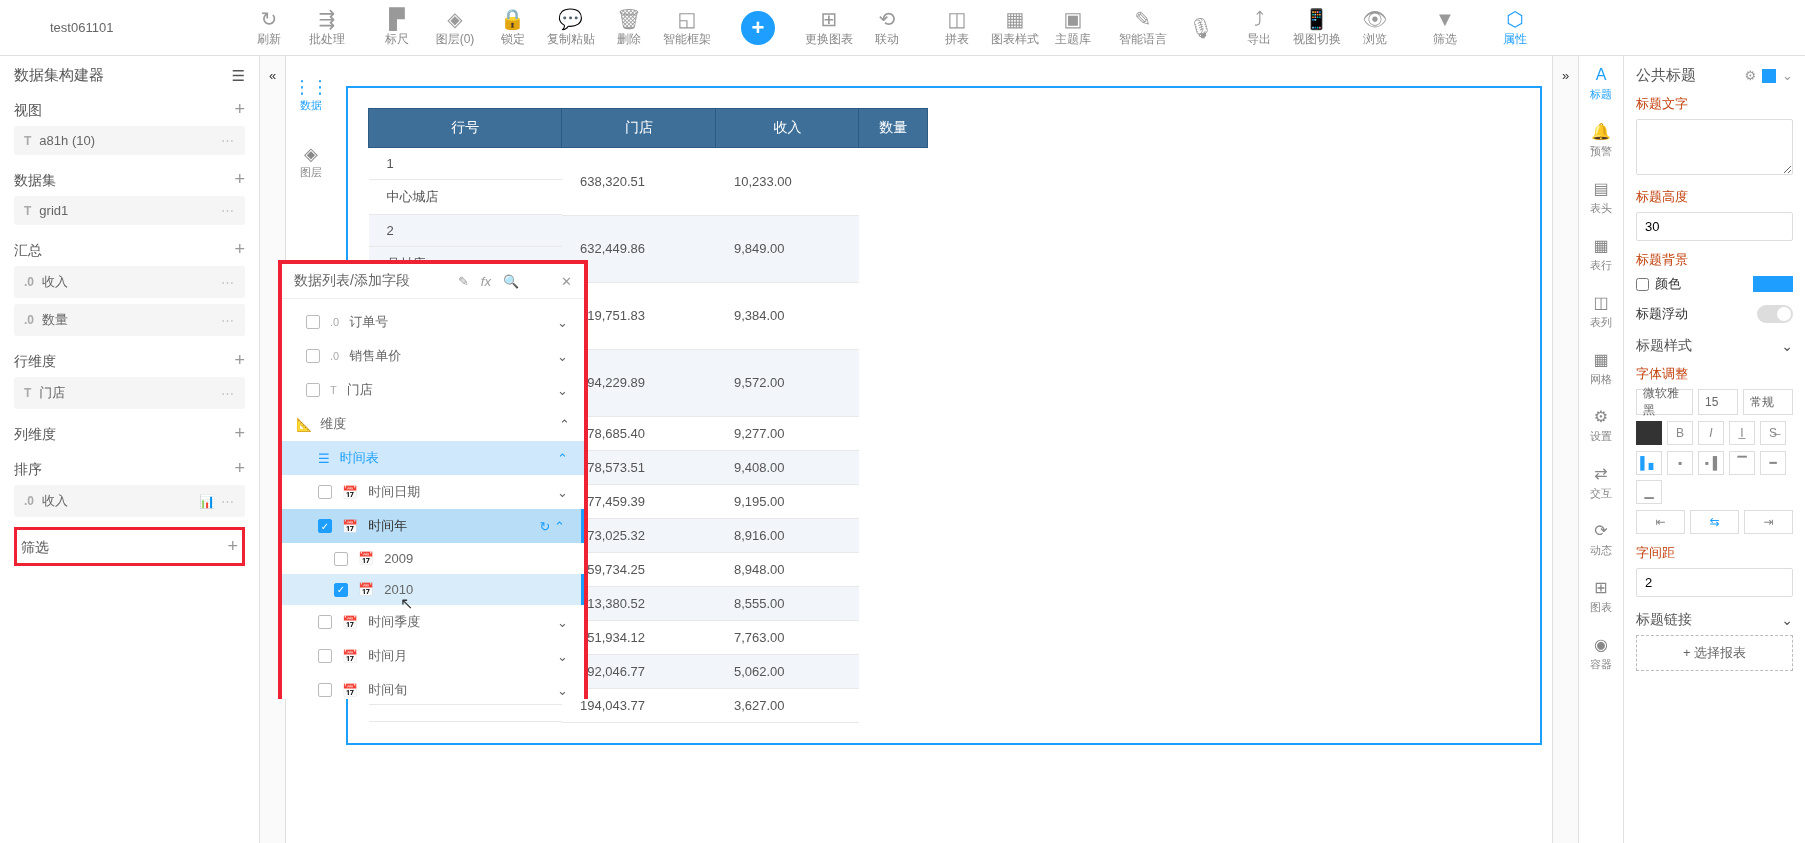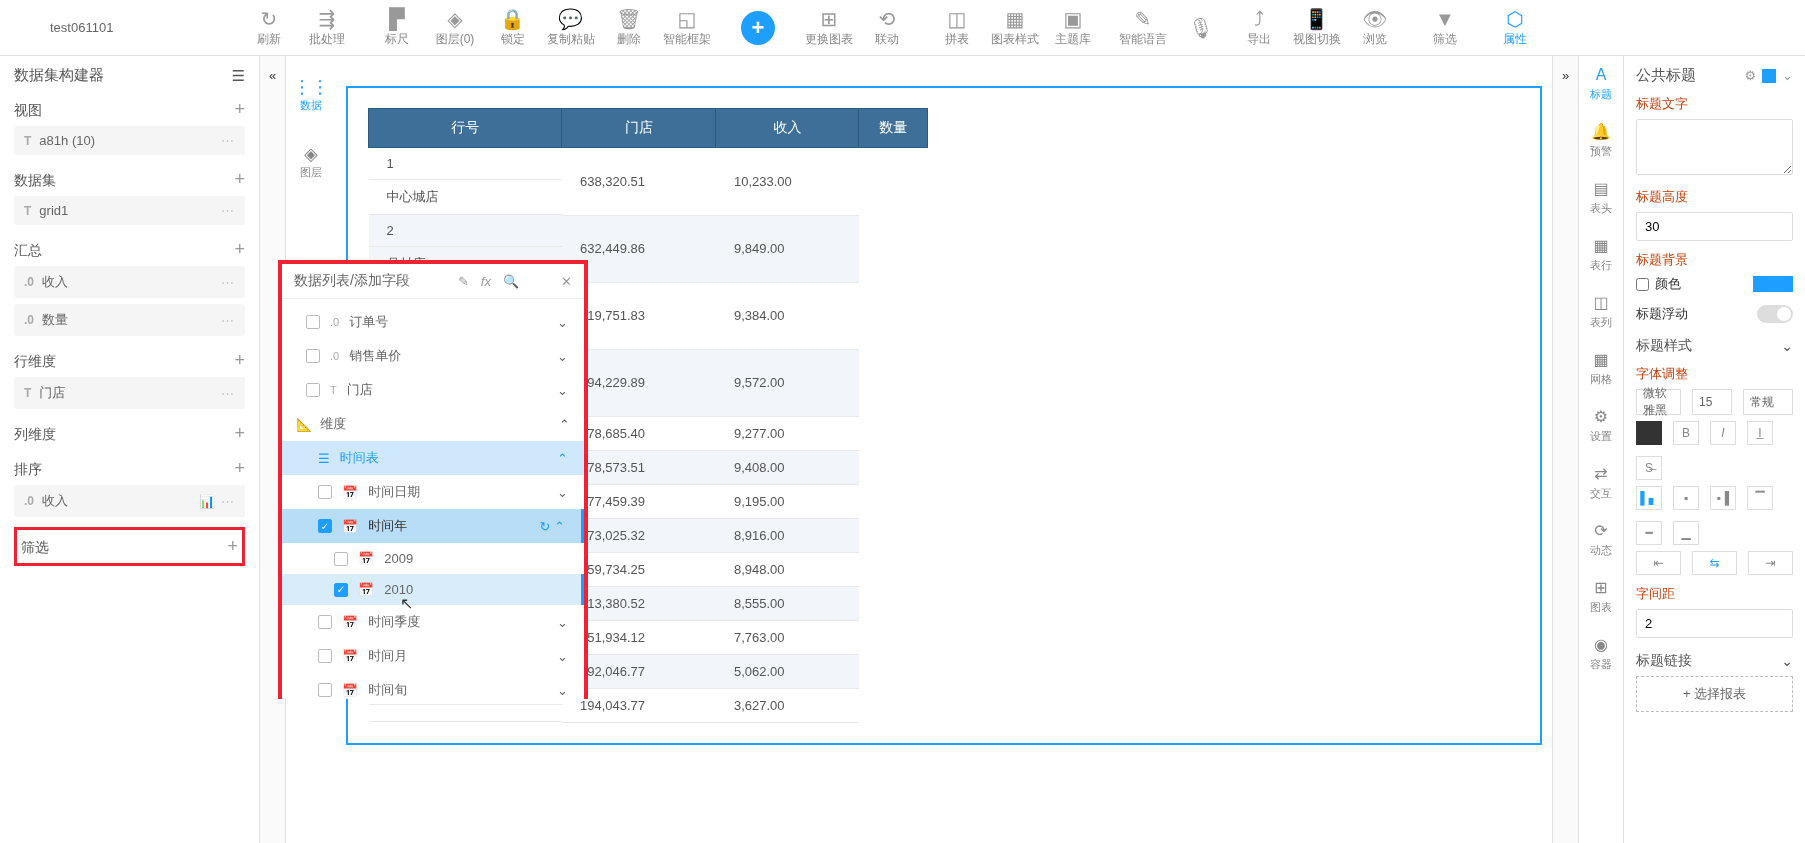--- a/index.html
+++ b/index.html
@@ -66,21 +66,21 @@
 .rp-head .t { font-size: 15px; color: #555; }
 .rp-head .acts { display: flex; gap: 6px; align-items: center; color: #999; }
 .rp-field-lbl { font-size: 13px; color: #c2410c; margin-top: 10px; margin-bottom: 6px; }
 .rp-input { width: 100%; border: 1px solid #ddd; padding: 6px 8px; border-radius: 2px; font-size: 13px; }
 .rp-input.tall { height: 56px; }
 .rp-row { display: flex; align-items: center; justify-content: space-between; }
 .toggle { width: 36px; height: 18px; background: #ddd; border-radius: 9px; position: relative; }
 .toggle::after { content: ''; width: 14px; height: 14px; background: #fff; border-radius: 50%; position: absolute; right: 2px; top: 2px; }
 .color-swatch { width: 40px; height: 16px; background: #1e9fff; display: inline-block; }
 .rp-sec-head { display: flex; justify-content: space-between; align-items: center; margin-top: 14px; margin-bottom: 6px; color: #555; font-size: 14px; }
-.fmt-bar { display: flex; gap: 11px; margin-top: 6px; flex-wrap: wrap; }
+.fmt-bar { display: flex; gap: 5px; margin-top: 6px; flex-wrap: wrap; }
 .fmt-btn { width: 26px; height: 24px; border: 1px solid #ddd; display: flex; align-items: center; justify-content: center; font-size: 12px; color: #888; cursor: pointer; }
 .fmt-btn.dark { background: #333; border-color: #333; }
 .fmt-btn.blue { color: #1e9fff; }
 .sel-box { border: 1px solid #ddd; padding: 4px 6px; font-size: 12px; color: #666; height: 26px; display: flex; align-items: center; flex: 1; }
 .filter-box { border: 3px solid #e23; padding: 6px 4px; margin-top: 10px; }
 .cursor { position: absolute; left: 400px; top: 594px; font-size: 16px; pointer-events: none; }
 .link-btn { width: 100%; border: 1px dashed #bbb; padding: 8px; text-align: center; color: #666; margin-top: 6px; cursor: pointer; }
 </style>
 </head>
 <body>

